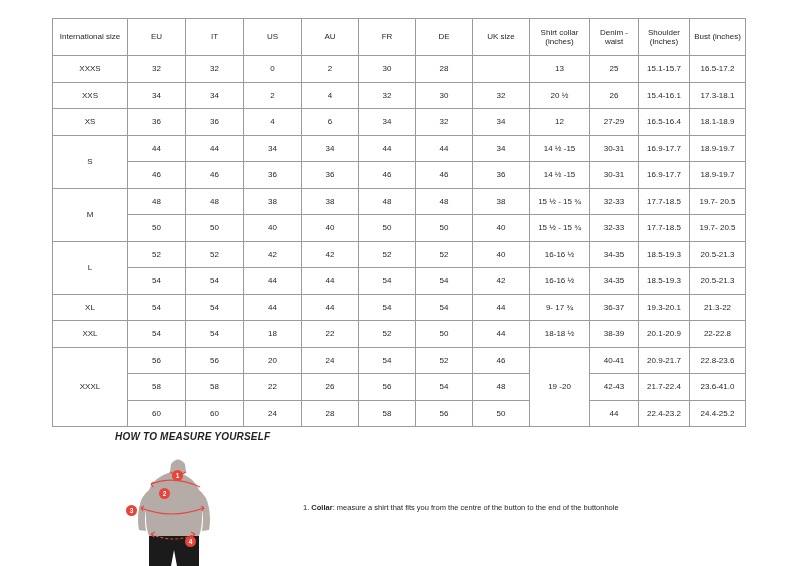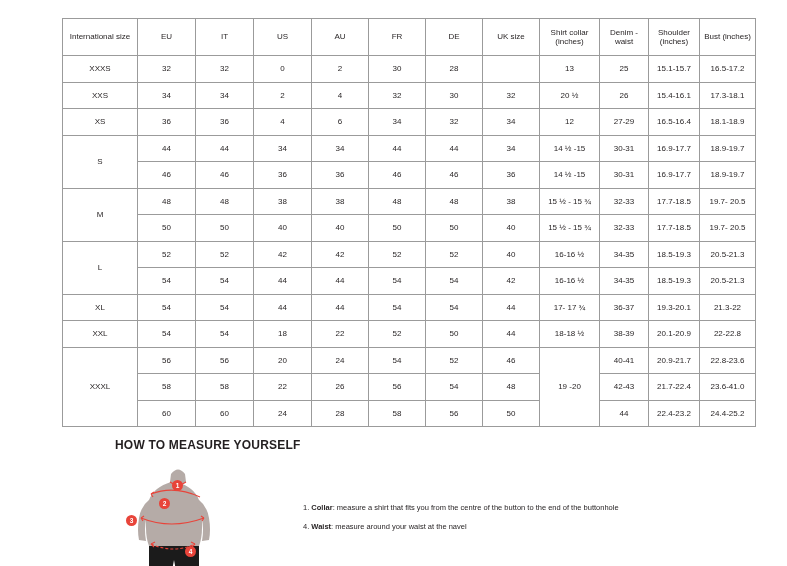--- a/index.html
+++ b/index.html
@@ -17,21 +17,21 @@
   }
   .page {
     position: relative;
     width: 787px;
     height: 566px;
   }
 
   
   .size-table-wrap {
     position: absolute;
-    left: 62px;
+    left: 52px;
     top: 18px;
     width: 673px;
   }
   table.size-table {
     border-collapse: collapse;
     width: 673px;
     table-layout: fixed;
   }
   table.size-table th,
   table.size-table td {
@@ -63,25 +63,26 @@
   col.c-bust     { width: 56px; }
 
   
   .howto {
     position: absolute;
     left: 115px;
     top: 430px;
     width: 600px;
   }
   .howto-title {
-    font-size: 12px;
+    font-size: 10px;
     font-weight: bold;
     letter-spacing: 0.2px;
     color: #231f20;
-    margin: 8px 0 6px 0;
+    margin: 1px 0 6px 0;
+    font-style: italic;
   }
   .howto-body {
     position: relative;
     display: flex;
     align-items: center;
     gap: 42px;
   }
   .figure-col {
     position: relative;
     width: 140px;
@@ -287,21 +288,21 @@
           </tr>
           <tr>
             <td>XL</td>
             <td>54</td>
             <td>54</td>
             <td>44</td>
             <td>44</td>
             <td>54</td>
             <td>54</td>
             <td>44</td>
-            <td>17- 17 ¾</td>
+            <td>9- 17 ¾</td>
             <td>36-37</td>
             <td>19.3-20.1</td>
             <td>21.3-22</td>
           </tr>
           <tr>
             <td>XXL</td>
             <td>54</td>
             <td>54</td>
             <td>18</td>
             <td>22</td>
@@ -388,19 +389,18 @@
         </svg>
 
         <div class="callout cal-1">1</div>
         <div class="callout cal-2">2</div>
         <div class="callout cal-3">3</div>
         <div class="callout cal-4">4</div>
       </div>
 
       <div class="steps-col" id="steps-col">
           <div class="step"><span class="num">1.</span> <b>Collar</b><span>: measure a shirt that fits you from the centre of the button to the end of the buttonhole</span></div>
-          <div class="step"><span class="num">4.</span> <b>Waist</b><span>: measure around your waist at the navel</span></div>
         </div>
 
     </div>
   </div>
 
 </div>
 
 </body></html>

